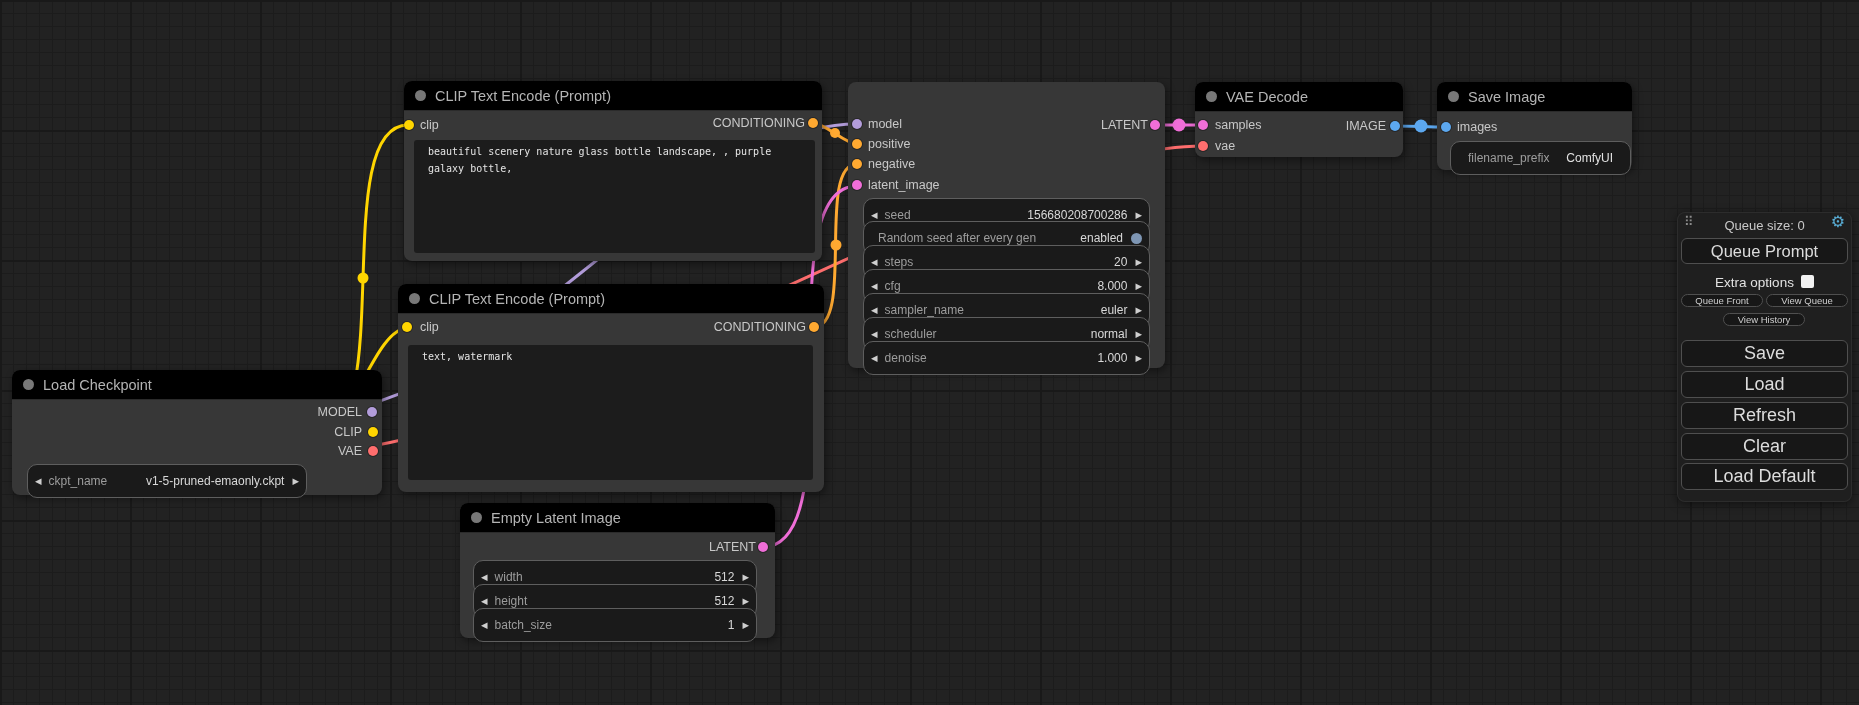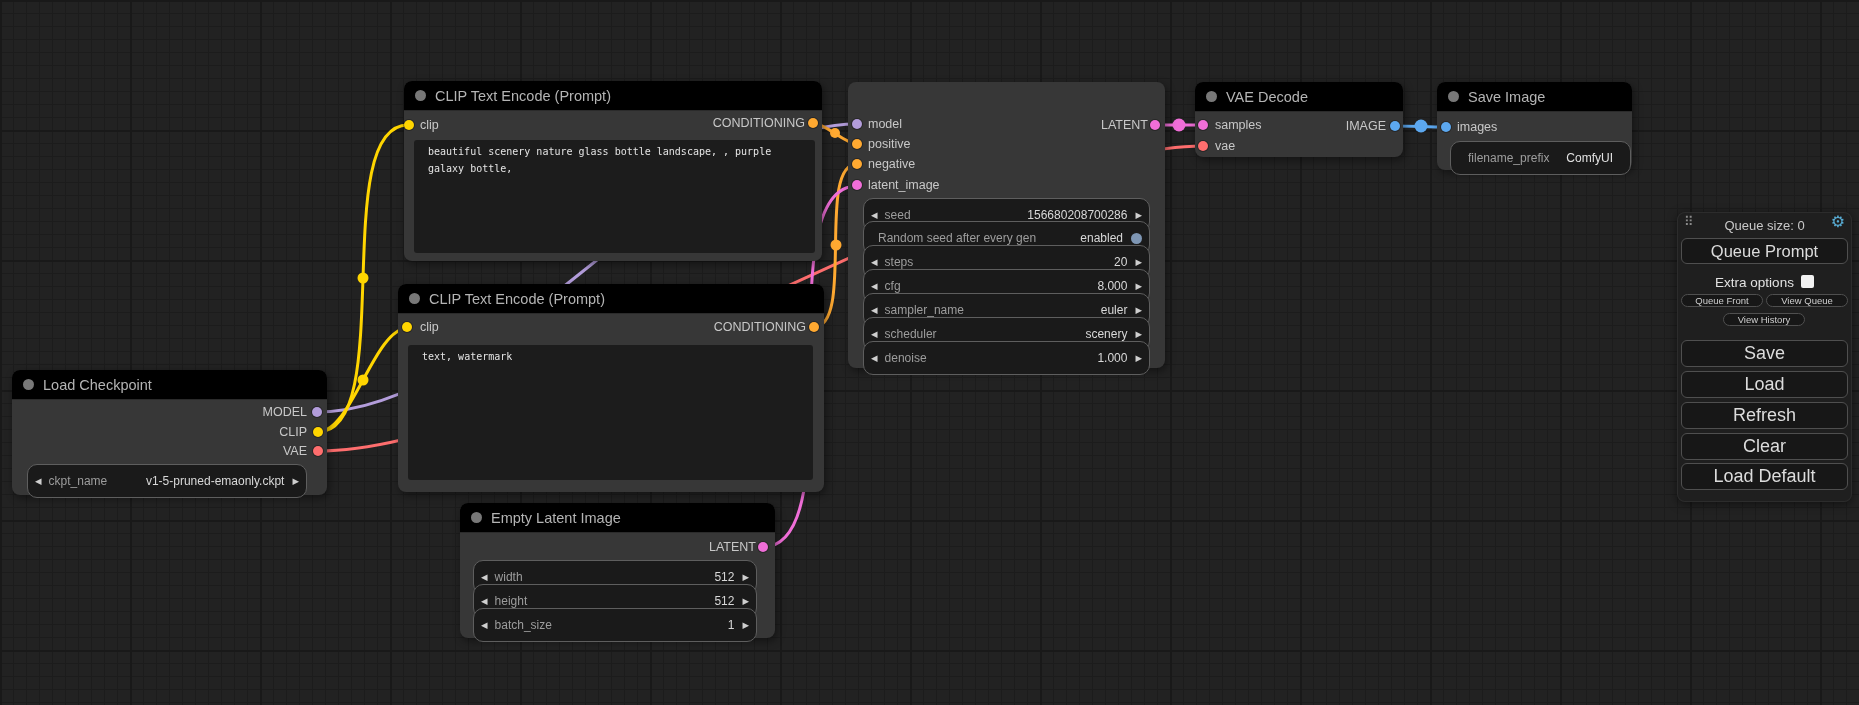--- a/index.html
+++ b/index.html
@@ -62,21 +62,21 @@
     <path d="M1155,125 C1171,125 1187,125 1203,125" fill="none" stroke-width="3" stroke="#F06ED8"></path>
     <path d="M1395,126 C1412,126 1429,127 1446,127" fill="none" stroke-width="3" stroke="#5CA8F0"></path>
     <circle cx="363" cy="278" r="5.5" fill="#FFD500"></circle>
     <circle cx="363" cy="380" r="5.5" fill="#FFD500"></circle>
     <circle cx="835" cy="133" r="5" fill="#FFA931"></circle>
     <circle cx="836" cy="245" r="5.5" fill="#FFA931"></circle>
     <circle cx="1179" cy="125" r="6.5" fill="#F06ED8"></circle>
     <circle cx="1421" cy="126" r="6.5" fill="#5CA8F0"></circle>
   </svg>
 
-  <div class="node" style="left:12px;top:370px;width:315px;height:125px;">
+  <div class="node" style="left:12px;top:370px;width:370px;height:125px;">
     <div class="ntitle">
       <span class="tdot" style="background: rgb(120, 120, 120);"></span>
       <span>Load Checkpoint</span>
     </div>
     <span class="slot-label" style="right:20px;top:33px;">MODEL</span>
     <span class="sdot" style="right: 5px; top: 37px; background: rgb(179, 157, 219);"></span>
     <span class="slot-label" style="right:20px;top:53px;">CLIP</span>
     <span class="sdot" style="right: 4px; top: 57px; background: rgb(255, 213, 0);"></span>
     <span class="slot-label" style="right:20px;top:72px;">VAE</span>
     <span class="sdot" style="right: 4px; top: 76px; background: rgb(255, 110, 110);"></span>
@@ -176,21 +176,21 @@
     </div>
     <div class="widget" style="left:15px;top:211px;width:287px;">
       <span class="warr">◀</span>
       <span class="wlabel">sampler_name</span>
       <span class="wvalue">euler</span>
       <span class="warr">▶</span>
     </div>
     <div class="widget" style="left:15px;top:235px;width:287px;">
       <span class="warr">◀</span>
       <span class="wlabel">scheduler</span>
-      <span class="wvalue">scenery</span>
+      <span class="wvalue">normal</span>
       <span class="warr">▶</span>
     </div>
     <div class="widget" style="left:15px;top:259px;width:287px;">
       <span class="warr">◀</span>
       <span class="wlabel">denoise</span>
       <span class="wvalue">1.000</span>
       <span class="warr">▶</span>
     </div>
   </div>
 

